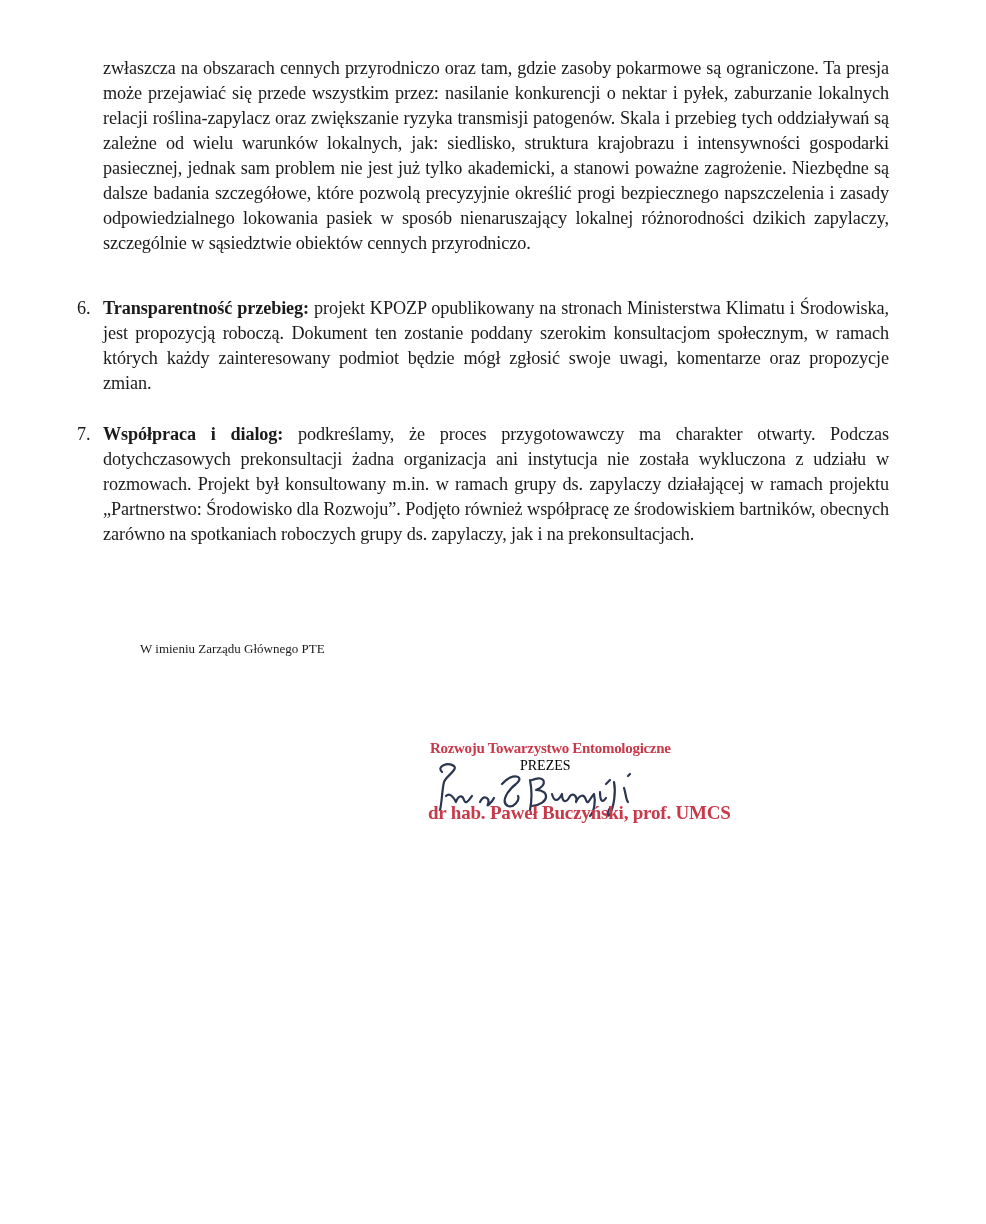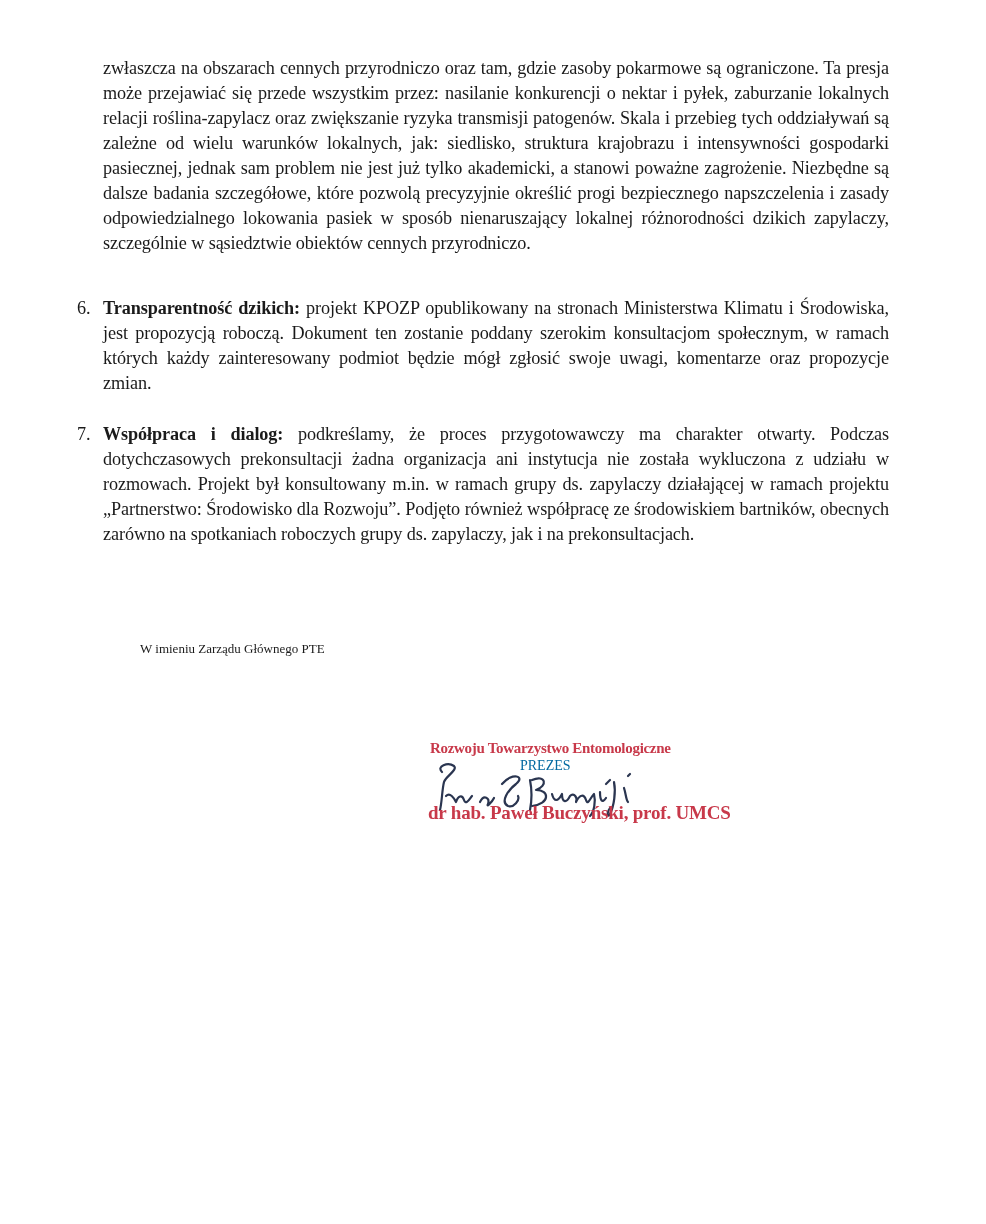--- a/index.html
+++ b/index.html
@@ -85,21 +85,21 @@
       letter-spacing: -0.3px;
       white-space: nowrap;
     }
     .stamp .role {
       position: absolute;
       left: 92px;
       top: 18px;
       font-size: 14px;
       font-weight: normal;
       white-space: nowrap;
-      color: #0369a1;
+      color: #000000;
     }
     .stamp .name {
       position: absolute;
       left: 0;
       top: 62px;
       font-size: 19px;
       font-weight: bold;
       letter-spacing: -0.2px;
       white-space: nowrap;
     }
@@ -111,21 +111,21 @@
   </style>
 </head>
 <body>
 
 <div class="page">
 
   <div class="text-block cont-para">zwłaszcza na obszarach cennych przyrodniczo oraz tam, gdzie zasoby pokarmowe są ograniczone. Ta presja może przejawiać się przede wszystkim przez: nasilanie konkurencji o nektar i pyłek, zaburzanie lokalnych relacji roślina-zapylacz oraz zwiększanie ryzyka transmisji patogenów. Skala i przebieg tych oddziaływań są zależne od wielu warunków lokalnych, jak: siedlisko, struktura krajobrazu i intensywności gospodarki pasiecznej, jednak sam problem nie jest już tylko akademicki, a stanowi poważne zagrożenie. Niezbędne są dalsze badania szczegółowe, które pozwolą precyzyjnie określić progi bezpiecznego napszczelenia i zasady odpowiedzialnego lokowania pasiek w sposób nienaruszający lokalnej różnorodności dzikich zapylaczy, szczególnie w sąsiedztwie obiektów cennych przyrodniczo.</div>
 
   <div class="list-item item-6">
     <span class="num">6.</span>
-    <div class="body"><span class="lead">Transparentność dzikich:</span><span> projekt KPOZP opublikowany na stronach Ministerstwa Klimatu i Środowiska, jest propozycją roboczą. Dokument ten zostanie poddany szerokim konsultacjom społecznym, w ramach których każdy zainteresowany podmiot będzie mógł zgłosić swoje uwagi, komentarze oraz propozycje zmian.</span></div>
+    <div class="body"><span class="lead">Transparentność przebieg:</span><span> projekt KPOZP opublikowany na stronach Ministerstwa Klimatu i Środowiska, jest propozycją roboczą. Dokument ten zostanie poddany szerokim konsultacjom społecznym, w ramach których każdy zainteresowany podmiot będzie mógł zgłosić swoje uwagi, komentarze oraz propozycje zmian.</span></div>
   </div>
 
   <div class="list-item item-7">
     <span class="num">7.</span>
     <div class="body"><span class="lead">Współpraca i dialog:</span><span> podkreślamy, że proces przygotowawczy ma charakter otwarty. Podczas dotychczasowych prekonsultacji żadna organizacja ani instytucja nie została wykluczona z udziału w rozmowach. Projekt był konsultowany m.in. w ramach grupy ds. zapylaczy działającej w ramach projektu „Partnerstwo: Środowisko dla Rozwoju”. Podjęto również współpracę ze środowiskiem bartników, obecnych zarówno na spotkaniach roboczych grupy ds. zapylaczy, jak i na prekonsultacjach.</span></div>
   </div>
 
   <div class="closing">W imieniu Zarządu Głównego PTE</div>
 
   <div class="stamp">

